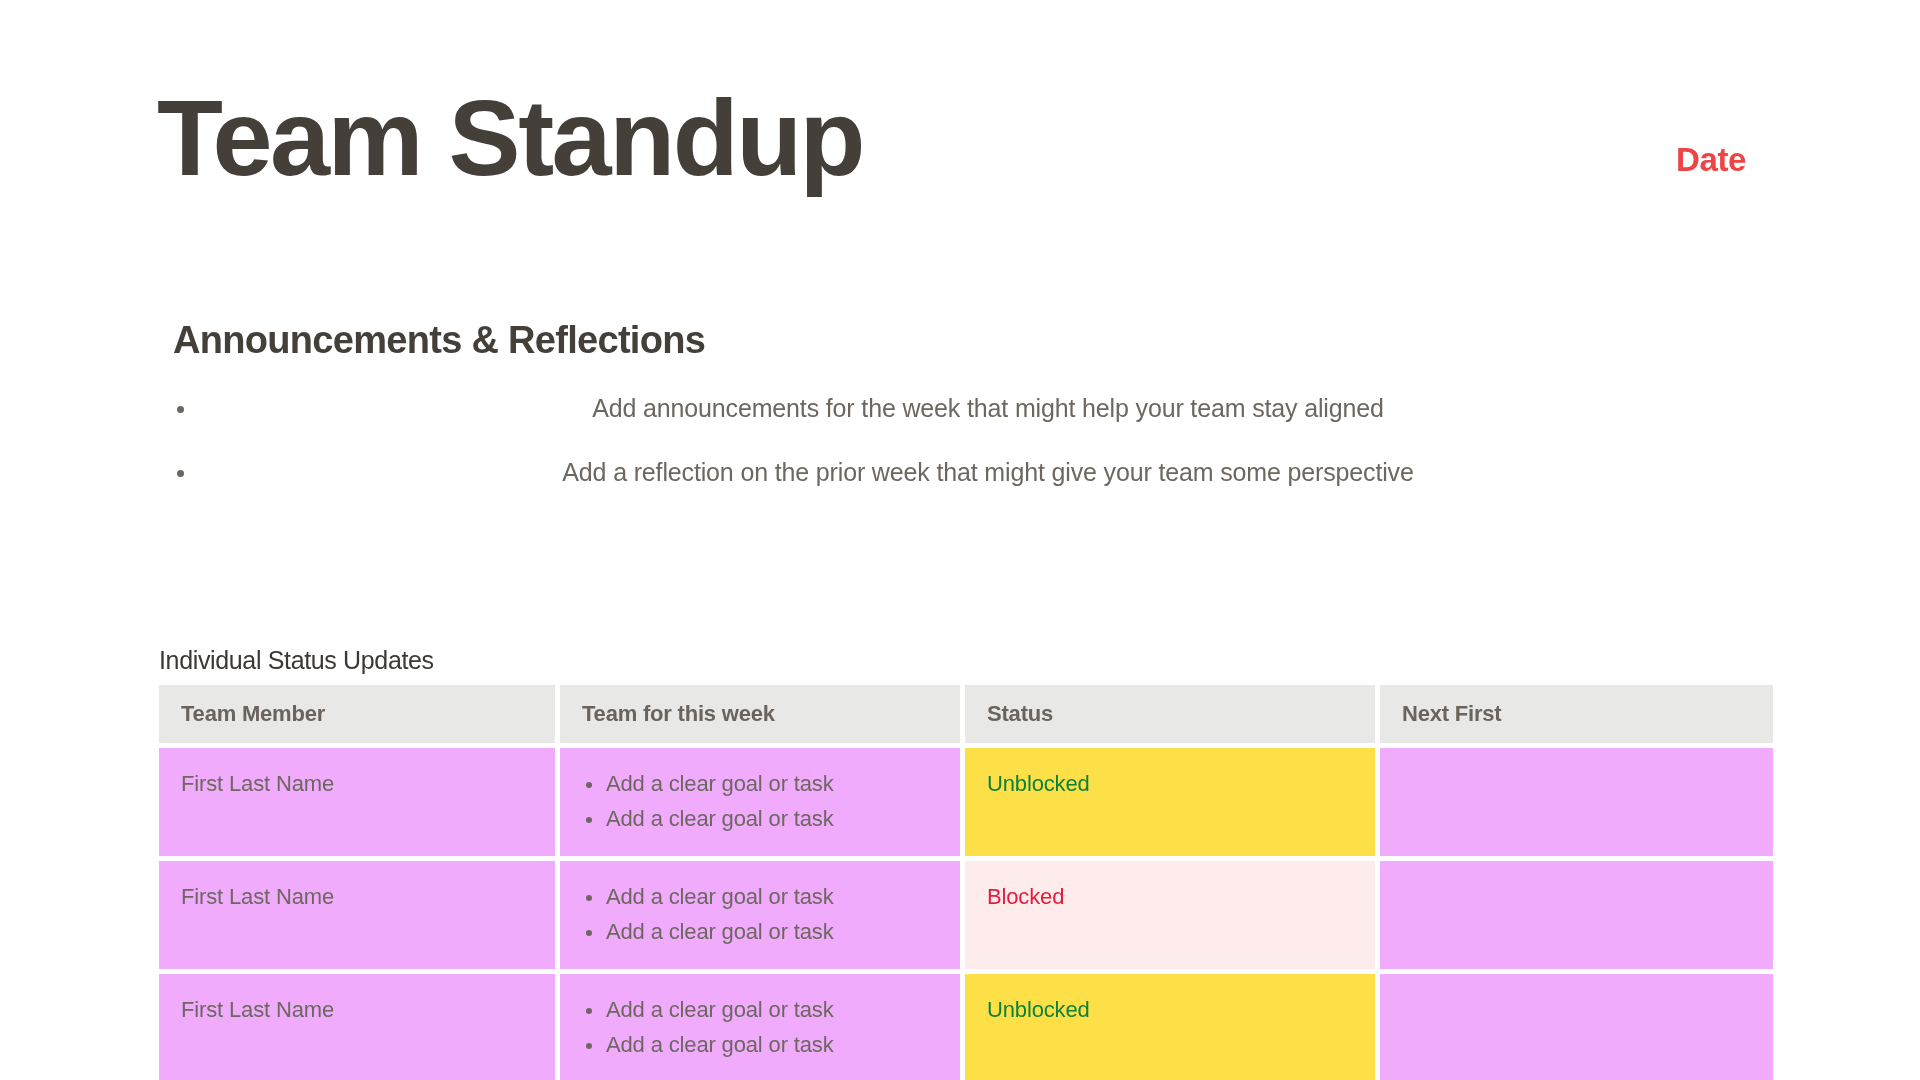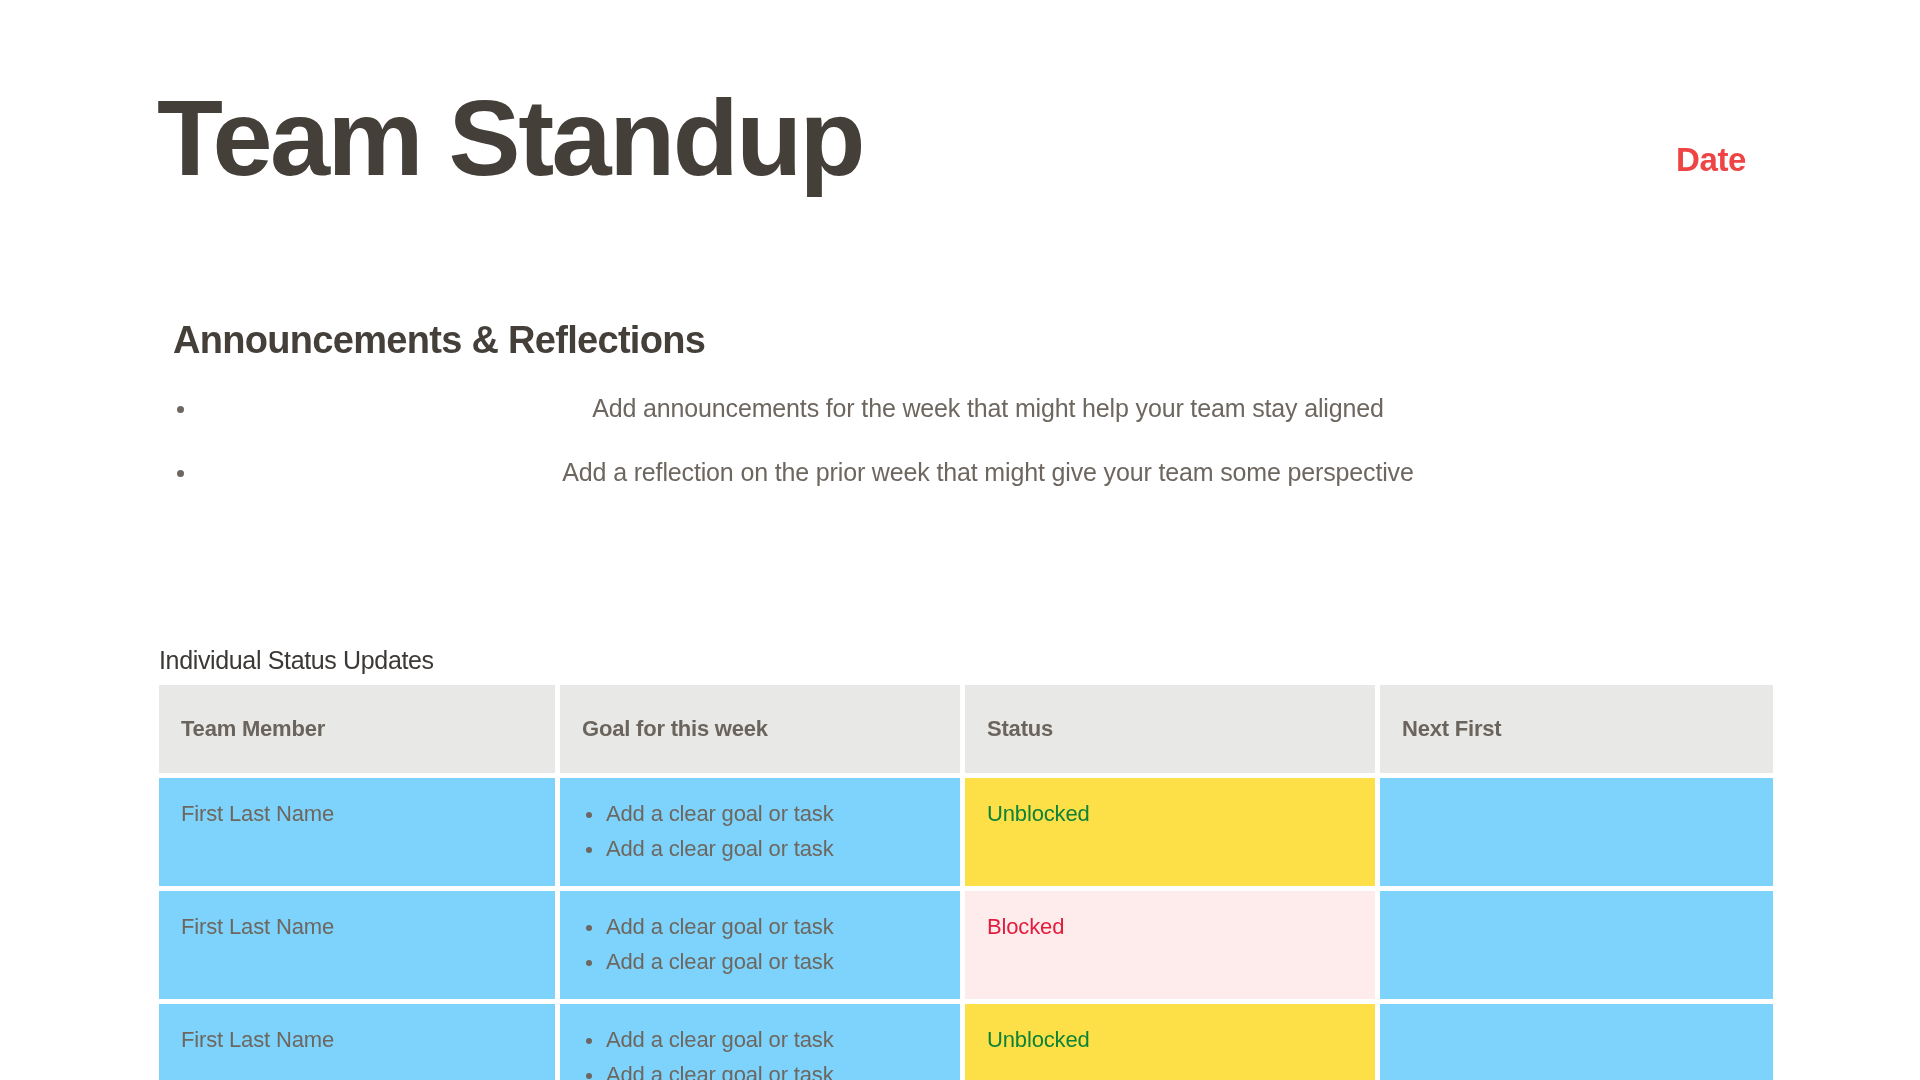--- a/index.html
+++ b/index.html
@@ -130,30 +130,30 @@
 
   .status-table col.c-member { width: 396px; }
   .status-table col.c-goal   { width: 400px; }
   .status-table col.c-status { width: 410px; }
   .status-table col.c-next   { width: 393px; }
 
   .status-table th {
     background: #e8e8e6;
     text-align: left;
     vertical-align: middle;
-    height: 88px;
+    height: 58px;
     padding: 0 22px;
     font-size: 22px;
     font-weight: 600;
     letter-spacing: -0.2px;
     color: #6b645c;
   }
 
   .status-table td {
-    background: #7dd3fc;
+    background: #f0abfc;
     vertical-align: top;
     height: 108px;
     padding: 23px 22px 18px 22px;
     font-size: 22px;
     color: #6d6760;
     letter-spacing: -0.15px;
   }
 
   .cell-member { white-space: nowrap; }
 
@@ -216,21 +216,21 @@
     <table class="status-table">
       <colgroup>
         <col class="c-member">
         <col class="c-goal">
         <col class="c-status">
         <col class="c-next">
       </colgroup>
       <thead>
         <tr>
           <th>Team Member</th>
-          <th>Goal for this week</th>
+          <th>Team for this week</th>
           <th>Status</th>
           <th>Next First</th>
         </tr>
       </thead>
       <tbody>
 
         <tr>
           <td class="cell-member">First Last Name</td>
           <td>
             <ul class="goal-list">

